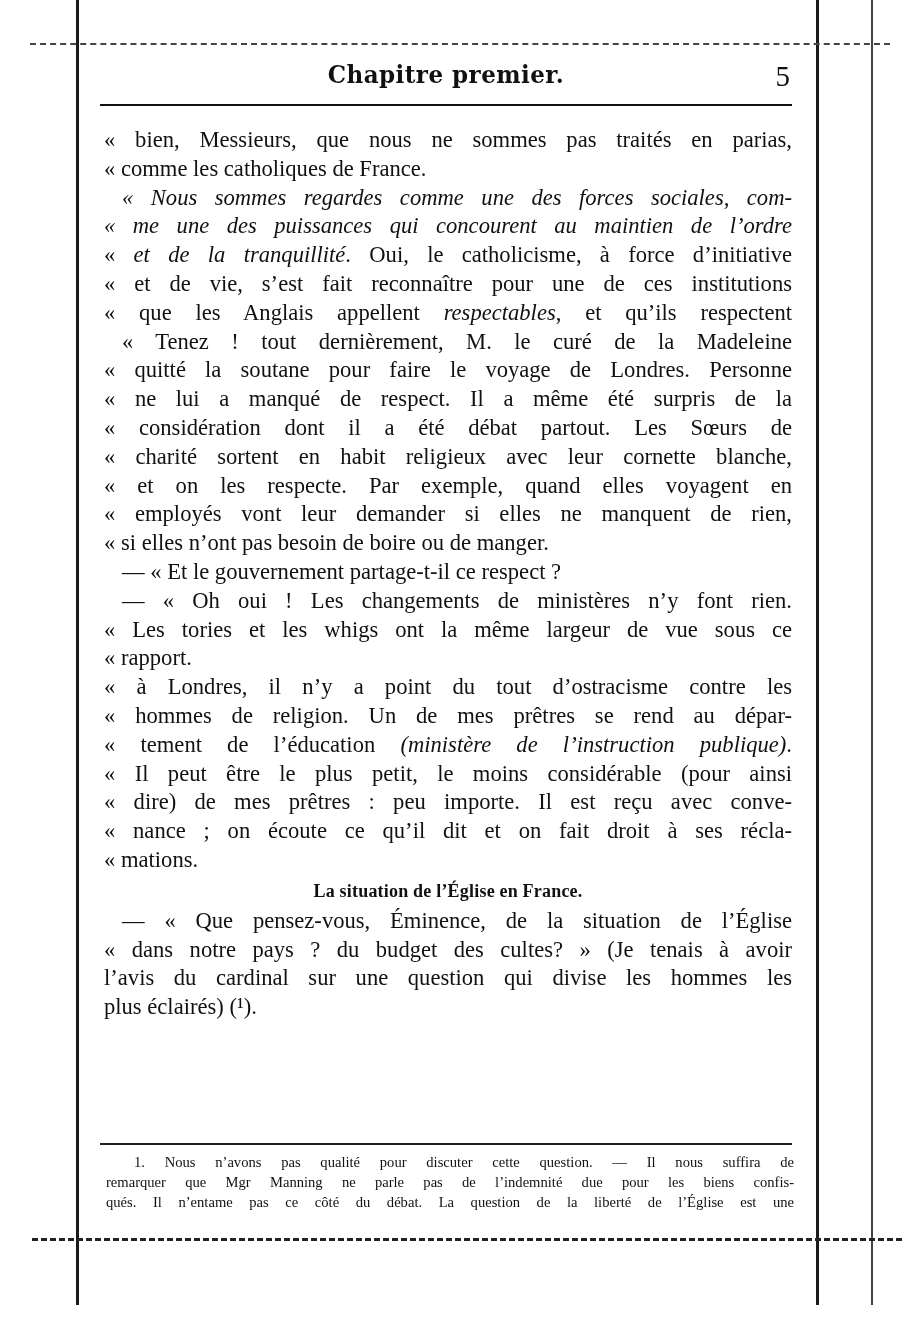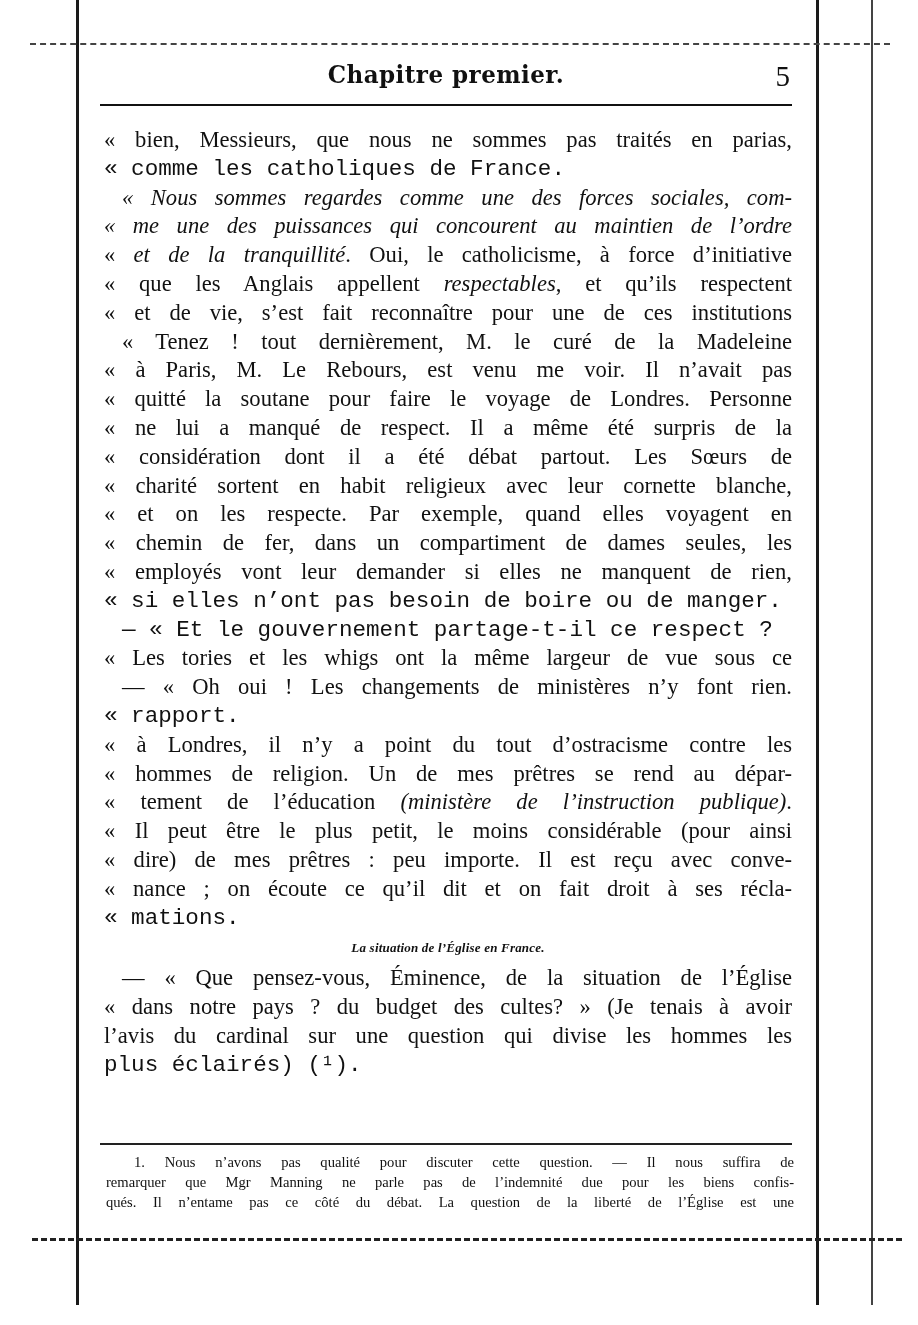--- a/index.html
+++ b/index.html
@@ -16,25 +16,25 @@
   .page-number {
     position: absolute; right: 2px; top: 0;
     font-family: "Liberation Serif", serif; font-size: 29px;
   }
   .head-rule { position: absolute; left: 100px; top: 104px; width: 692px; height: 2px; background: #111; }
   .body-text {
     position: absolute; left: 104px; top: 126px; width: 688px;
     font-family: "Liberation Serif", serif; font-size: 22.6px; line-height: 28.8px;
   }
   .line { white-space: nowrap; height: 28.8px; text-align: justify; text-align-last: justify; }
-  .line.last { text-align-last: left; font-family: Liberation Mono, monospace; }
+  .line.last { text-align-last: left; }
   .line.indent { padding-left: 18px; }
   .section-heading {
     text-align: center; font-family: "Liberation Serif", serif; font-weight: bold;
-    font-size: 13px; height: 32px; line-height: 32px; letter-spacing: 0.2px; font-style: italic;
+    font-size: 18px; height: 32px; line-height: 32px; letter-spacing: 0.2px;
   }
   em { font-style: italic; }
   .foot-rule { position: absolute; left: 100px; top: 1143px; width: 692px; height: 2px; background: #222; }
   .footnote {
     position: absolute; left: 106px; top: 1152px; width: 688px;
     font-family: "Liberation Serif", serif; font-size: 14.6px; line-height: 20px;
   }
   .footnote .line { height: 20px; }
   .footnote .line.first { padding-left: 28px; }
 </style>
@@ -54,35 +54,33 @@
     <div class="page-number">5</div>
   </div>
   <div class="head-rule"></div>
 
   <div class="body-text">
     <div class="line">« bien, Messieurs, que nous ne sommes pas traités en parias,</div>
     <div class="line last">« comme les catholiques de France.</div>
     <div class="line indent"><em>« Nous sommes regardes comme une des forces sociales, com-</em></div>
     <div class="line"><em>« me une des puissances qui concourent au maintien de l’ordre</em></div>
     <div class="line"><span>« </span><em>et de la tranquillité</em><span>. Oui, le catholicisme, à force d’initiative</span></div>
+    <div class="line">« et de vie, s’est fait reconnaître pour une de ces institutions</div>
     <div class="line"><span>« que les Anglais appellent </span><em>respectables</em><span>, et qu’ils respectent</span></div>
-    <div class="line">« et de vie, s’est fait reconnaître pour une de ces institutions</div>
     <div class="line indent">« Tenez ! tout dernièrement, M. le curé de la Madeleine</div>
-    <div class="line">« à Paris, M. Le Rebours, est venu me voir. Il n’avait pas</div>
     <div class="line">« quitté la soutane pour faire le voyage de Londres. Personne</div>
     <div class="line">« ne lui a manqué de respect. Il a même été surpris de la</div>
     <div class="line">« considération dont il a été débat partout. Les Sœurs de</div>
     <div class="line">« charité sortent en habit religieux avec leur cornette blanche,</div>
     <div class="line">« et on les respecte. Par exemple, quand elles voyagent en</div>
-    <div class="line">« chemin de fer, dans un compartiment de dames seules, les</div>
     <div class="line">« employés vont leur demander si elles ne manquent de rien,</div>
     <div class="line last">« si elles n’ont pas besoin de boire ou de manger.</div>
     <div class="line indent last">— « Et le gouvernement partage-t-il ce respect ?</div>
+    <div class="line indent">— « Oh oui ! Les changements de ministères n’y font rien.</div>
     <div class="line">« Les tories et les whigs ont la même largeur de vue sous ce</div>
-    <div class="line indent">— « Oh oui ! Les changements de ministères n’y font rien.</div>
     <div class="line last">« rapport.</div>
     <div class="line">« à Londres, il n’y a point du tout d’ostracisme contre les</div>
     <div class="line">« hommes de religion. Un de mes prêtres se rend au dépar-</div>
     <div class="line"><span>« tement de l’éducation </span><em>(ministère de l’instruction publique)</em><span>.</span></div>
     <div class="line">« Il peut être le plus petit, le moins considérable (pour ainsi</div>
     <div class="line">« dire) de mes prêtres : peu importe. Il est reçu avec conve-</div>
     <div class="line">« nance ; on écoute ce qu’il dit et on fait droit à ses récla-</div>
     <div class="line last">« mations.</div>
 
     <div class="section-heading">La situation de l’Église en France.</div>

